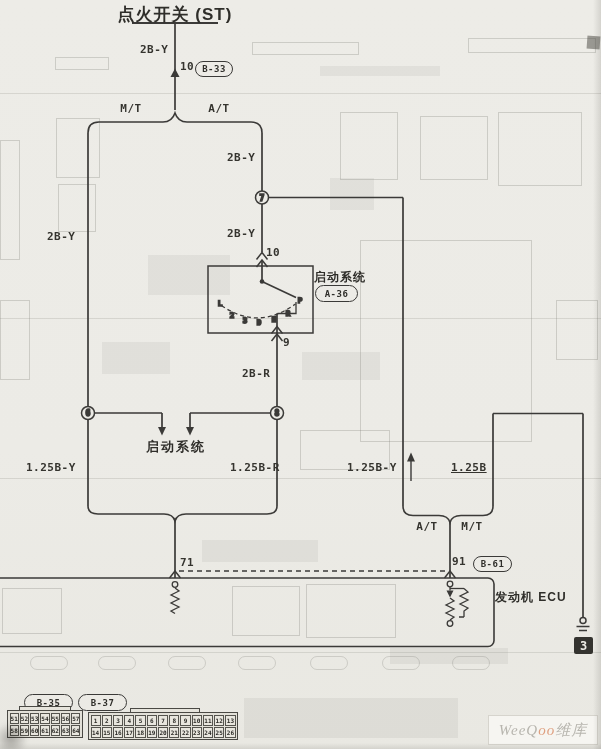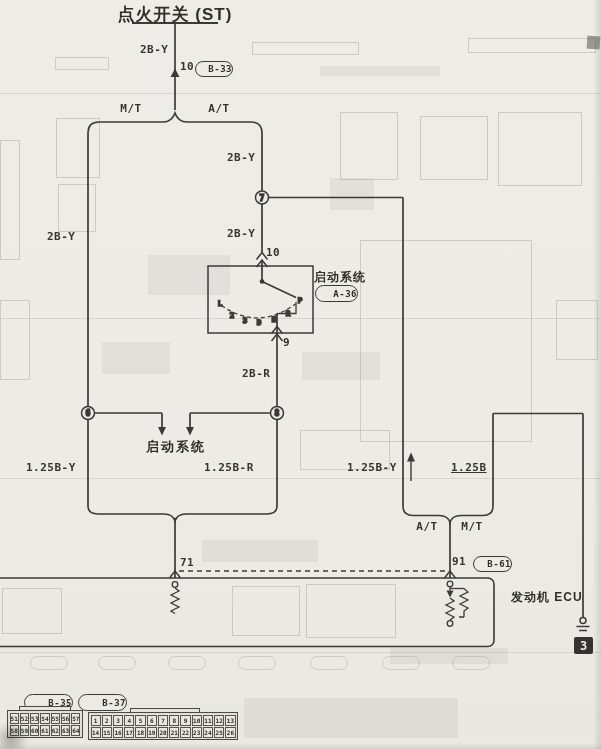--- a/index.html
+++ b/index.html
@@ -18,21 +18,21 @@
   .gfill{background:rgba(140,140,132,.12);}
   .gline{background:rgba(130,130,122,.22);filter:blur(.4px);}
   .goval{border:1px solid rgba(130,130,122,.28);border-radius:8px;}
   
   .lbl{position:absolute;font-family:"DejaVu Sans Mono","Liberation Mono",monospace;
        font-weight:bold;font-size:11px;color:#35342f;letter-spacing:.5px;white-space:nowrap;}
   .cn{position:absolute;font-family:"Liberation Sans",sans-serif;font-weight:bold;
       font-size:12px;color:#2f2e2a;letter-spacing:1px;white-space:nowrap;}
   .ctr{transform:translateX(-50%);}
   .oval{position:absolute;border:1.6px solid #3b3a38;border-radius:9px;
-        display:flex;align-items:center;justify-content:flex-end;
+        display:flex;align-items:center;justify-content:center;
         font-family:"DejaVu Sans Mono","Liberation Mono",monospace;font-weight:bold;
         font-size:9px;color:#2f2e2a;background:rgba(236,235,230,.6);letter-spacing:.5px;}
   .gndref{position:absolute;background:#34332f;color:#eceae4;display:flex;align-items:center;
           justify-content:center;font-family:"DejaVu Sans Mono",monospace;font-weight:bold;
           font-size:12px;border-radius:2px;}
   
   .conn{position:absolute;}
   .conn .tab{position:absolute;top:-4px;height:5px;border:1.2px solid #4a4944;border-bottom:none;
              background:#e6e4dc;}
   .conn .body{position:absolute;inset:0;border:1.6px solid #4a4944;background:#e2e0d8;
@@ -194,31 +194,31 @@
   <div class="lbl" style="left:227px;top:227px;">2B-Y</div>
   <div class="lbl" style="left:266px;top:246px;">10</div>
   <div class="cn" style="left:314px;top:269px;">启动系统</div>
   <div class="oval" style="left:315px;top:285px;width:41px;height:15px;">
     <span>A-36</span>
   </div>
   <div class="lbl" style="left:283px;top:336px;">9</div>
   <div class="lbl" style="left:242px;top:367px;">2B-R</div>
   <div class="cn" style="left:146px;top:438px;font-size:13px;letter-spacing:2px;">启动系统</div>
   <div class="lbl" style="left:26px;top:461px;">1.25B-Y</div>
-  <div class="lbl" style="left:204px;top:461px;">1.25B-R</div>
+  <div class="lbl" style="left:230px;top:461px;">1.25B-R</div>
   <div class="lbl" style="left:347px;top:461px;">1.25B-Y</div>
   <div class="lbl" style="left:451px;top:461px;text-decoration:underline;">1.25B</div>
   <div class="lbl ctr" style="left:427px;top:520px;">A/T</div>
   <div class="lbl ctr" style="left:472px;top:520px;">M/T</div>
   <div class="lbl" style="left:180px;top:556px;">71</div>
   <div class="lbl" style="left:452px;top:555px;">91</div>
   <div class="oval" style="left:473px;top:556px;width:37px;height:14px;">
     <span>B-61</span>
   </div>
-  <div class="cn" style="left:495px;top:589px;padding-left:16px;">发动机 ECU</div>
+  <div class="cn" style="left:495px;top:589px;">发动机 ECU</div>
   <div class="gndref" style="left:574px;top:637px;width:19px;height:17px;">
     <span>3</span>
   </div>
 
   <div class="oval" style="left:24px;top:694px;width:47px;height:15px;">
     <span>B-35</span>
   </div>
   <div class="conn" style="left:7px;top:710px;width:76px;height:28px;">
     <div class="tab" style="left:12px;width:50px;"></div>
     <div class="body">
@@ -275,17 +275,22 @@
         <span class="cell">21</span>
         <span class="cell">22</span>
         <span class="cell">23</span>
         <span class="cell">24</span>
         <span class="cell">25</span>
         <span class="cell">26</span>
       </div>
     </div>
   </div>
 
+  <div id="watermark">
+    <span>WeeQ</span>
+      <span class="oo">oo</span>
+      <span>维库</span>
+  </div>
 
   <div class="shadow-right"></div>
   <div class="shadow-bottom"></div>
   <div class="corner-smudge"></div>
 </div>
 
 </body></html>

